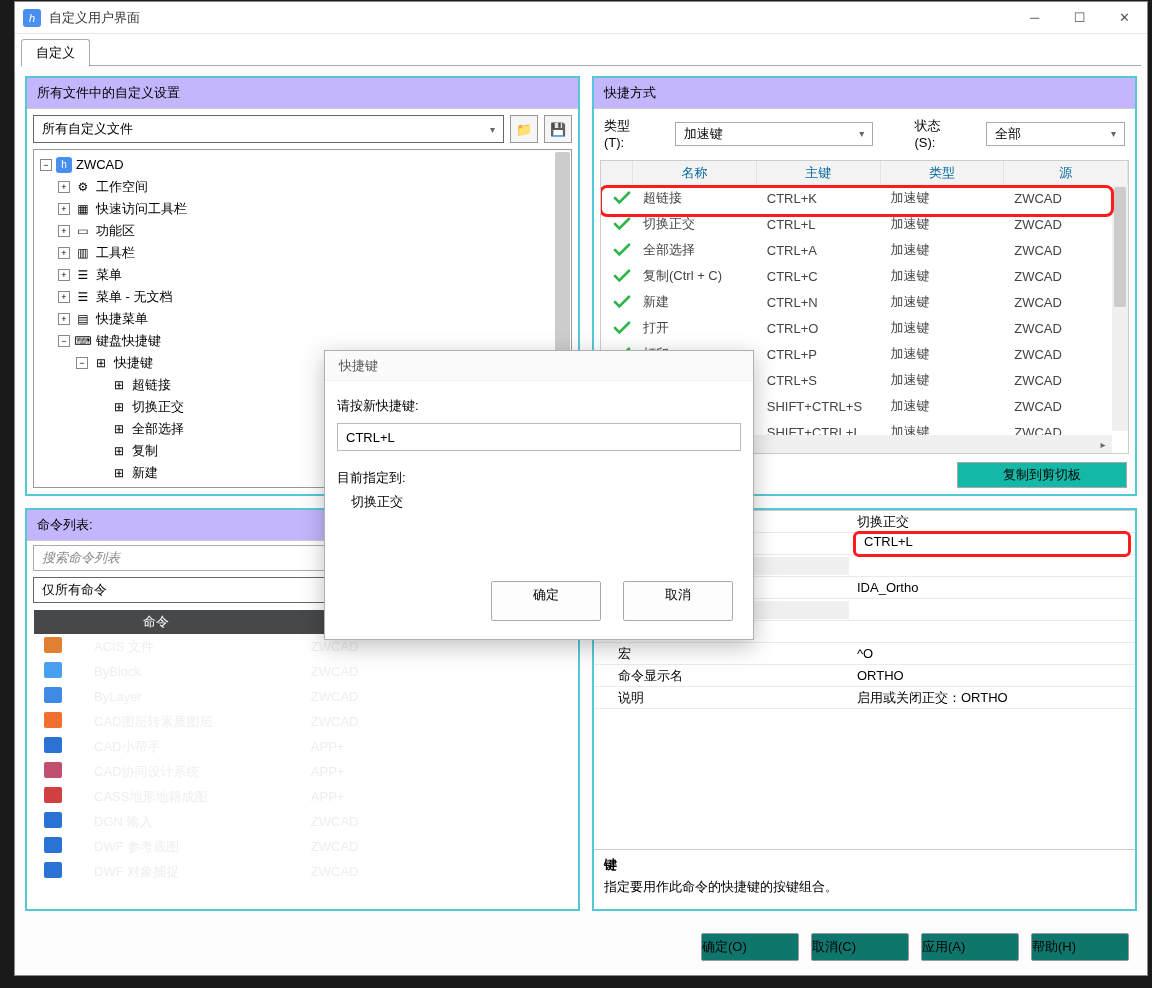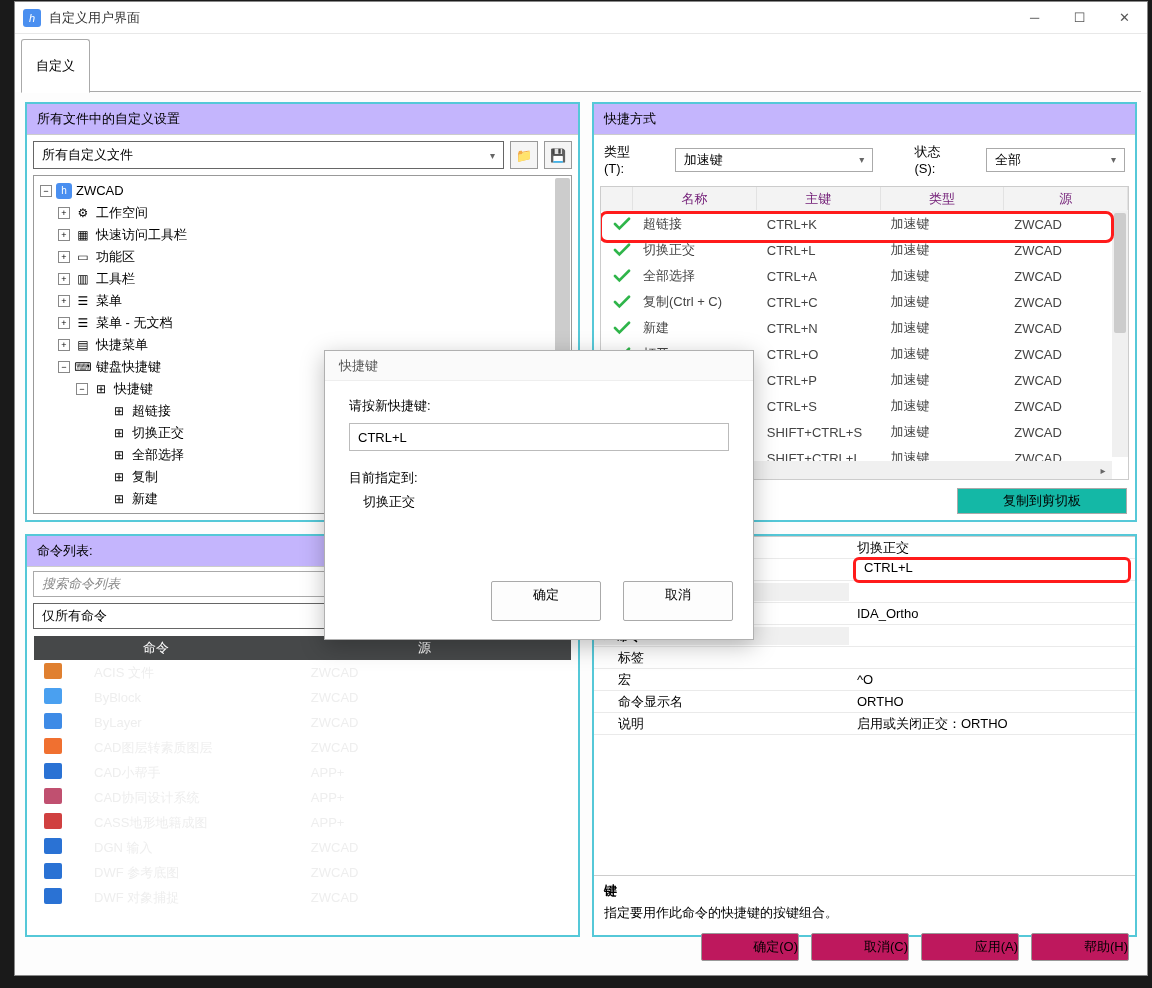--- a/index.html
+++ b/index.html
@@ -15,21 +15,21 @@
     }
     .titlebar-icon {
       width: 18px; height: 18px; background: #4a8ff0; border-radius: 3px;
       display: inline-flex; align-items: center; justify-content: center; color: #fff; font-size: 11px; font-style: italic;
     }
     .titlebar-text { margin-left: 8px; color: #333; flex: 1; }
     .titlebar-btns { display: flex; }
     .titlebar-btn { width: 45px; height: 30px; display: flex; align-items: center; justify-content: center; color: #555; }
     
     .tabstrip { padding: 4px 6px 0; background: #fff; }
-    .tab { display: inline-block; padding: 17px 14px; border: 1px solid #aaa; border-bottom: 1px solid #fff; background: #fff; position: relative; top: 1px; border-radius: 3px 3px 0 0; font-size: 13px; }
+    .tab { display: inline-block; padding: 4px 14px; border: 1px solid #aaa; border-bottom: 1px solid #fff; background: #fff; position: relative; top: 1px; border-radius: 3px 3px 0 0; font-size: 13px; }
     .tabstrip-line { border-bottom: 1px solid #aaa; margin-top: -1px; }
     
     .body-area { padding: 10px; display: grid; grid-template-columns: 555px 1fr; grid-template-rows: 420px 1fr; gap: 12px; height: 855px; }
     
     .panel { border: 2px solid #55c8d8; background: #fff; display: flex; flex-direction: column; overflow: hidden; }
     .panel-title { background: #c4b5fd; padding: 6px 10px; border-bottom: 1px solid #ccc; font-size: 13px; }
     
     
     .dropdown-row { padding: 6px 6px 4px; display: flex; gap: 6px; align-items: center; }
     .combo { flex: 1; height: 28px; border: 1px solid #666; display: flex; align-items: center; padding: 0 8px; justify-content: space-between; background: #fff; }
@@ -46,21 +46,21 @@
     .tree-ind1 { padding-left: 22px; }
     .tree-ind2 { padding-left: 40px; }
     .tree-ind3 { padding-left: 58px; }
     .tree-scroll-thumb { position: absolute; right: 1px; top: 2px; width: 15px; height: 200px; background: #ccc; border-radius: 2px; }
     
     
     .filter-row { padding: 8px 10px; display: flex; align-items: center; gap: 25px; }
     .small-combo { height: 24px; border: 1px solid #aaa; display: inline-flex; align-items: center; padding: 0 8px; justify-content: space-between; background: #fff; min-width: 120px; }
     .grid { flex: 1; margin: 2px 6px; border: 1px solid #ccc; overflow: hidden; position: relative; }
     .grid-header { display: flex; height: 24px; background: #f3f3f3; border-bottom: 1px solid transparent; }
-    .gh { flex: 1; display: flex; align-items: center; justify-content: center; color: #701a75; border-right: 1px solid #e2e2e2; font-size: 13px; }
+    .gh { flex: 1; display: flex; align-items: center; justify-content: center; color: #0369a1; border-right: 1px solid #e2e2e2; font-size: 13px; }
     .gh:first-child { flex: 0 0 32px; }
     .grid-body { overflow: hidden; height: 260px; position: relative; }
     .grow { display: flex; height: 26px; align-items: center; }
     .gc { flex: 1; padding-left: 10px; color: #444; font-size: 13px; overflow: hidden; white-space: nowrap; }
     .gc-check { flex: 0 0 32px; display: flex; align-items: center; justify-content: center; }
     .check-svg { width: 18px; height: 14px; }
     .gscroll { position: absolute; right: 0; top: 24px; bottom: 22px; width: 16px; background: #f0f0f0; }
     .gscroll-thumb { position: absolute; right: 2px; top: 2px; width: 12px; height: 120px; background: #ccc; border-radius: 2px; }
     .gscroll-h { position: absolute; left: 0; right: 16px; bottom: 0; height: 18px; background: #f0f0f0; }
     .gscroll-h-r { position: absolute; right: 18px; bottom: 2px; width: 14px; height: 14px; display: flex; align-items: center; justify-content: center; color: #666; font-size: 10px; }
@@ -90,29 +90,29 @@
     .plabel.group { background: #f0f0f0; font-weight: bold; }
     .plabel.sub { padding-left: 24px; }
     .pval { flex: 1; padding-left: 8px; background: #fff; }
     .pcaret { display: inline-block; width: 14px; color: #444; font-size: 10px; }
     .pval-hl { border: 3px solid #ff1b1b; border-radius: 6px; height: 26px; margin: -3px 4px; }
     .desc-box { border-top: 1px solid #ccc; padding: 6px 10px; height: 60px; }
     .desc-title { font-weight: bold; margin-bottom: 4px; }
     
     
     .footer { position: absolute; right: 18px; bottom: 14px; display: flex; gap: 12px; }
-    .fbtn { width: 98px; height: 28px; border: 1px solid #999; background: #be185d; text-align: right; line-height: 26px; border-radius: 2px; }
+    .fbtn { width: 98px; height: 28px; border: 1px solid #999; background: #0f766e; text-align: left; line-height: 26px; border-radius: 2px; }
     
     
     .modal {
       position: absolute; left: 324px; top: 350px; width: 430px; height: 290px;
       background: #fff; border: 1px solid #b0b0b0; box-shadow: 0 6px 22px rgba(0,0,0,0.25); z-index: 100;
     }
     .modal-title { height: 30px; display: flex; align-items: center; padding-left: 14px; color: #555; background: #fafafa; border-bottom: 1px solid #eee; }
-    .modal-body { padding: 16px 24px; }
+    .modal-body { padding: 16px 12px; }
     .modal-label { margin-bottom: 8px; }
     .modal-input { width: 100%; height: 28px; border: 1px solid #bbb; padding: 0 8px; display: flex; align-items: center; margin-bottom: 18px; font-size: 13px; }
     .modal-assigned { margin-bottom: 6px; }
     .modal-assigned-val { padding-left: 14px; }
     .modal-btns { position: absolute; right: 20px; bottom: 18px; display: flex; gap: 22px; }
     .mbtn { width: 110px; height: 40px; border: 1px solid #aaa; background: #fdfdfd; text-align: center; line-height: 26px; border-radius: 2px; }
     
     .app-icon-blue { background:#4a8ff0; color:#fff; border-radius:3px; width:16px; height:16px; font-size:10px; }
     .gear-icon::before { content:"⚙"; }
     .folder-icon { color:#e0a030; }

